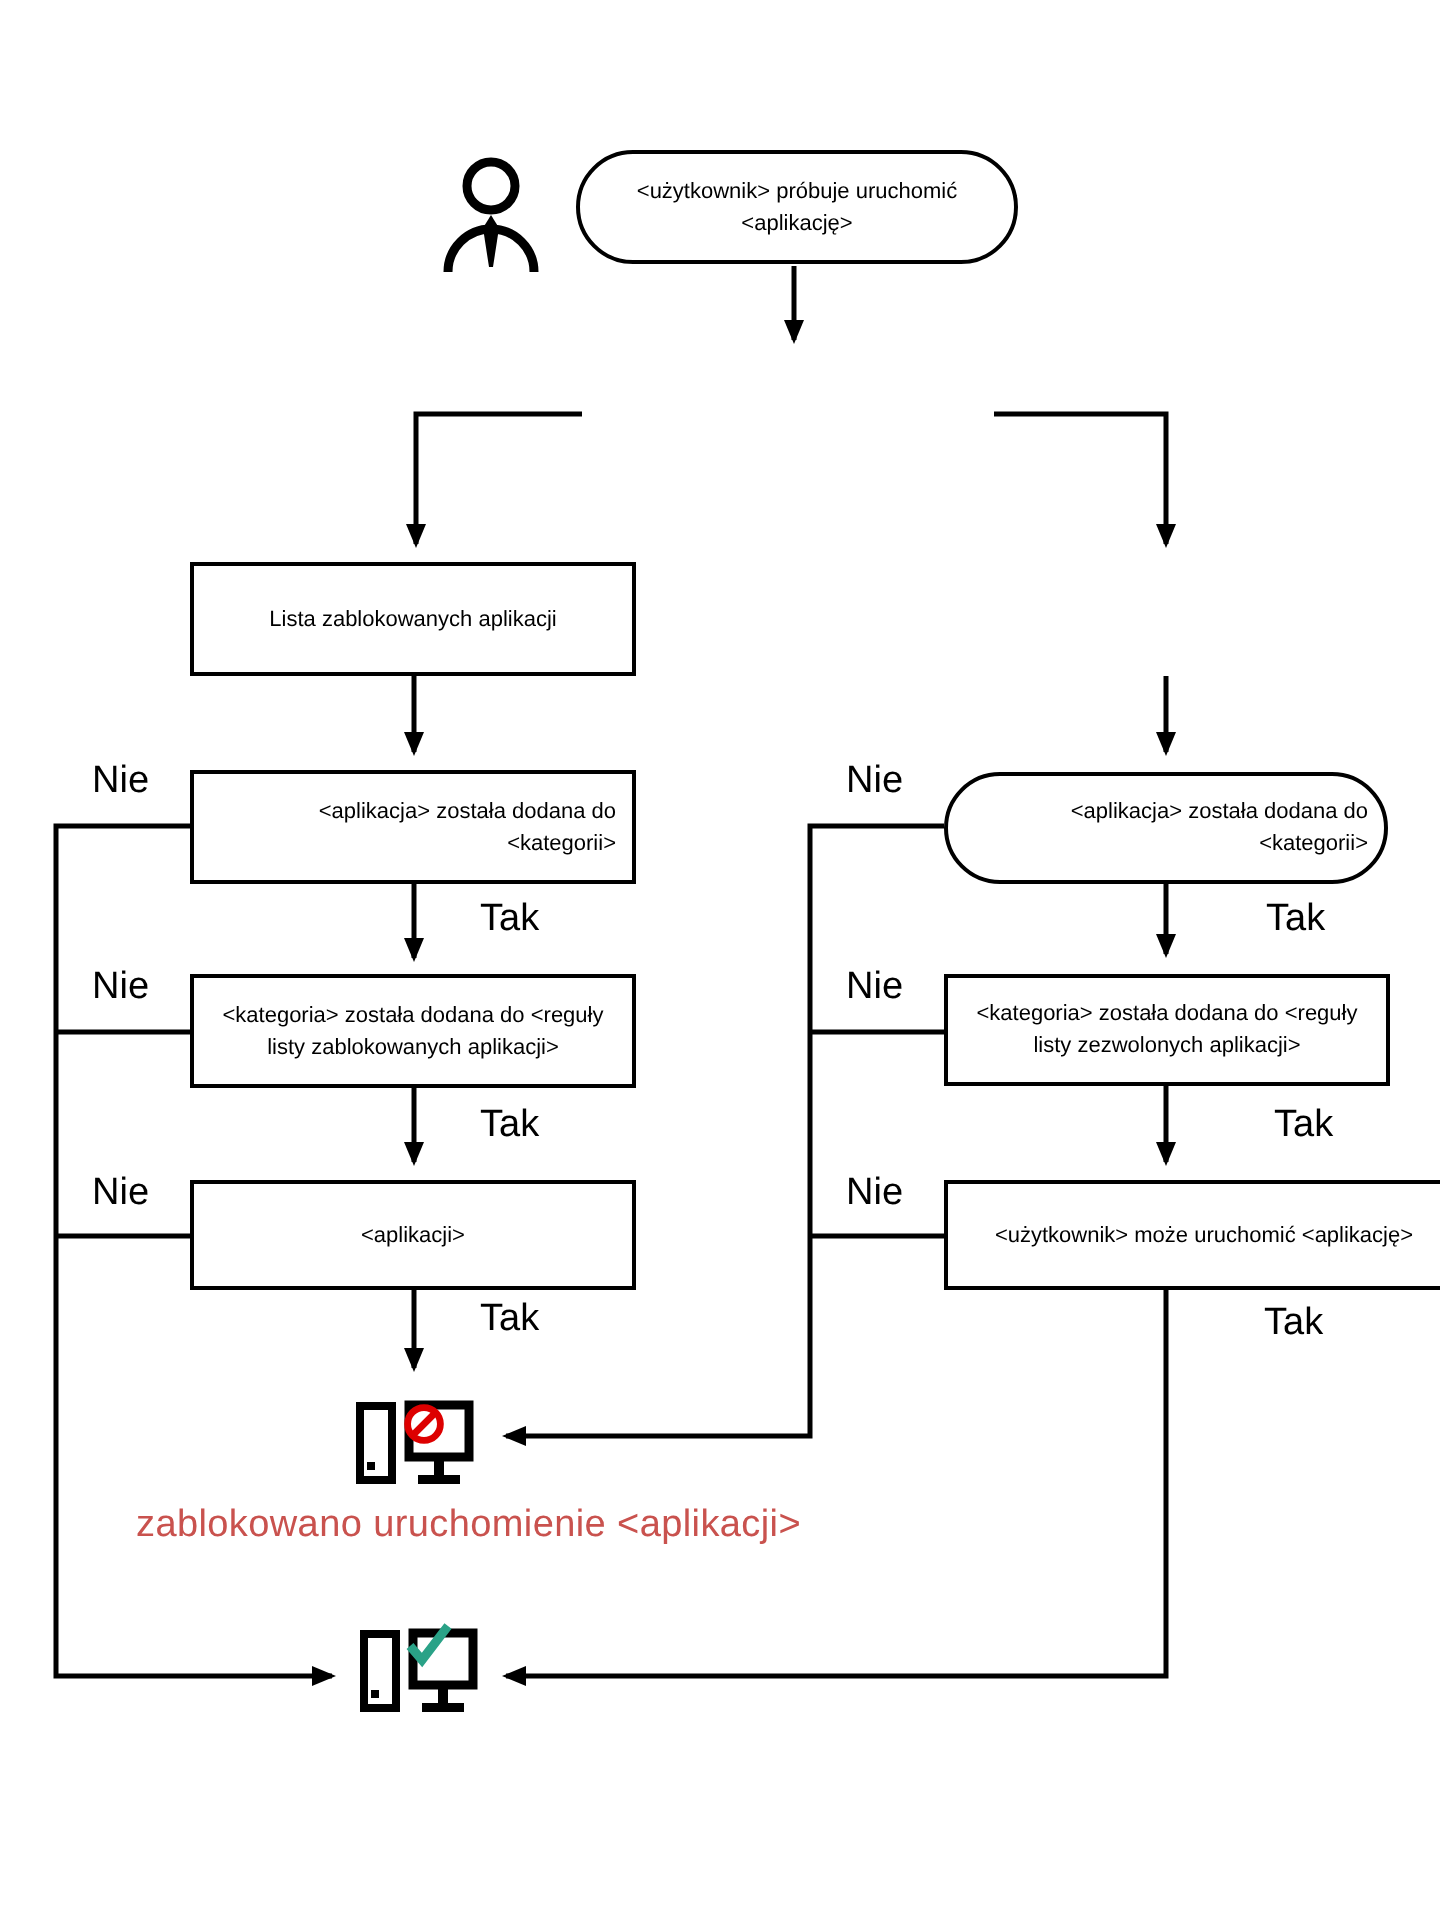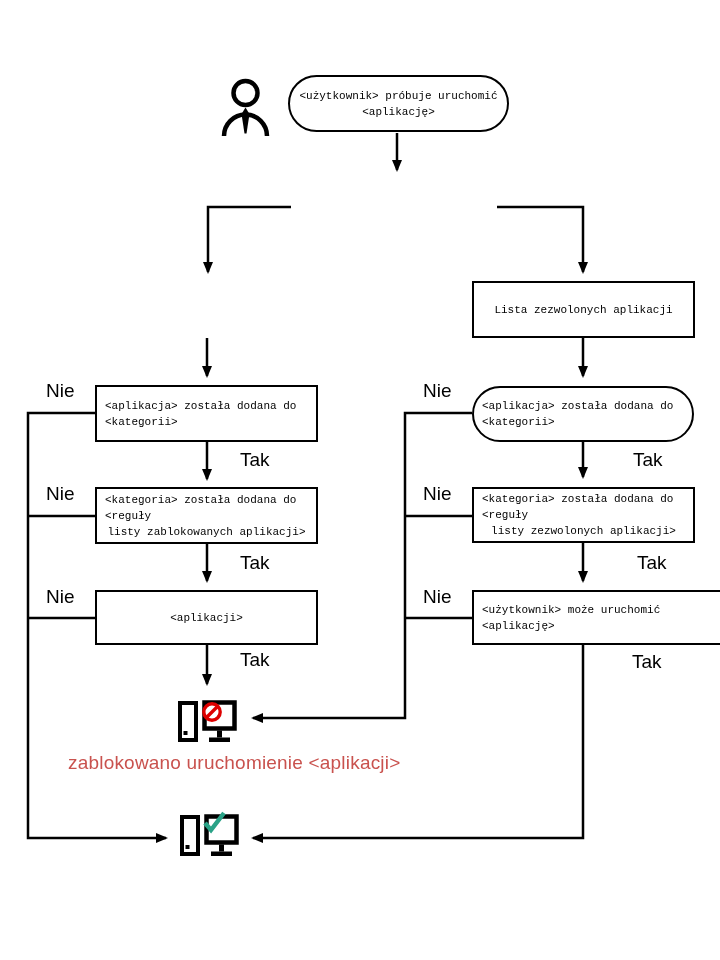--- a/index.html
+++ b/index.html
@@ -1,21 +1,21 @@
 <!DOCTYPE html>
 <html><head>
 <meta charset="utf-8">
 <style>
   html,body{margin:0;padding:0;background:#fff;}
   .canvas{position:relative;width:720px;height:960px;background:#ffffff;overflow:hidden;
           font-family:"Liberation Sans", sans-serif;color:#000;}
   .connectors{position:absolute;left:0;top:0;z-index:1;}
   .node{position:absolute;z-index:2;background:#fff;border:2.5px solid #000;
         display:flex;flex-direction:column;align-items:center;justify-content:center;
-        text-align:left;font-size:11px;line-height:16px;box-sizing:border-box;padding:0 8px;font-family:Liberation Mono, monospace;}
+        text-align:right;font-size:11px;line-height:16px;box-sizing:border-box;padding:0 8px;}
   .stadium{border-radius:29px;}
   .oval{border-radius:70px / 28px;}
   .lbl{position:absolute;z-index:3;font-size:19px;line-height:19px;text-align:right;}
   .result{position:absolute;z-index:3;font-size:19px;line-height:22px;letter-spacing:.2px;text-align:right;}
   .result.blocked{color:#c9524e;}
   .result.running{color:#1d7a6b;}
   .icon{position:absolute;z-index:3;}
 </style>
 </head>
 <body>
@@ -54,24 +54,24 @@
     <path d="M5 64 A21.5 21.5 0 0 1 48 64" fill="none" stroke="#000" stroke-width="4.5"></path>
     <polygon points="26.5,35.5 30.5,42 27.5,61.5 25.5,61.5 22.5,42" fill="#000"></polygon>
   </svg>
 
   <div class="node stadium" style="left:288px;top:75px;width:221px;height:57px">
     <div>&lt;użytkownik&gt; próbuje uruchomić</div>
     <div>&lt;aplikację&gt;</div>
   </div>
 
 
+  <div class="node" style="left:95px;top:281px;width:223px;height:57px">
+    <div>Lista zablokowanych aplikacji</div>
+  </div>
 
-  <div class="node" style="left:472px;top:281px;width:223px;height:57px">
-    <div>Lista zezwolonych aplikacji</div>
-  </div>
 
   <div class="node" style="left:95px;top:385px;width:223px;height:57px">
     <div>&lt;aplikacja&gt; została dodana do &lt;kategorii&gt;</div>
   </div>
 
   <div class="node" style="left:95px;top:487px;width:223px;height:57px">
     <div>&lt;kategoria&gt; została dodana do &lt;reguły</div>
     <div>listy zablokowanych aplikacji&gt;</div>
   </div>
 

